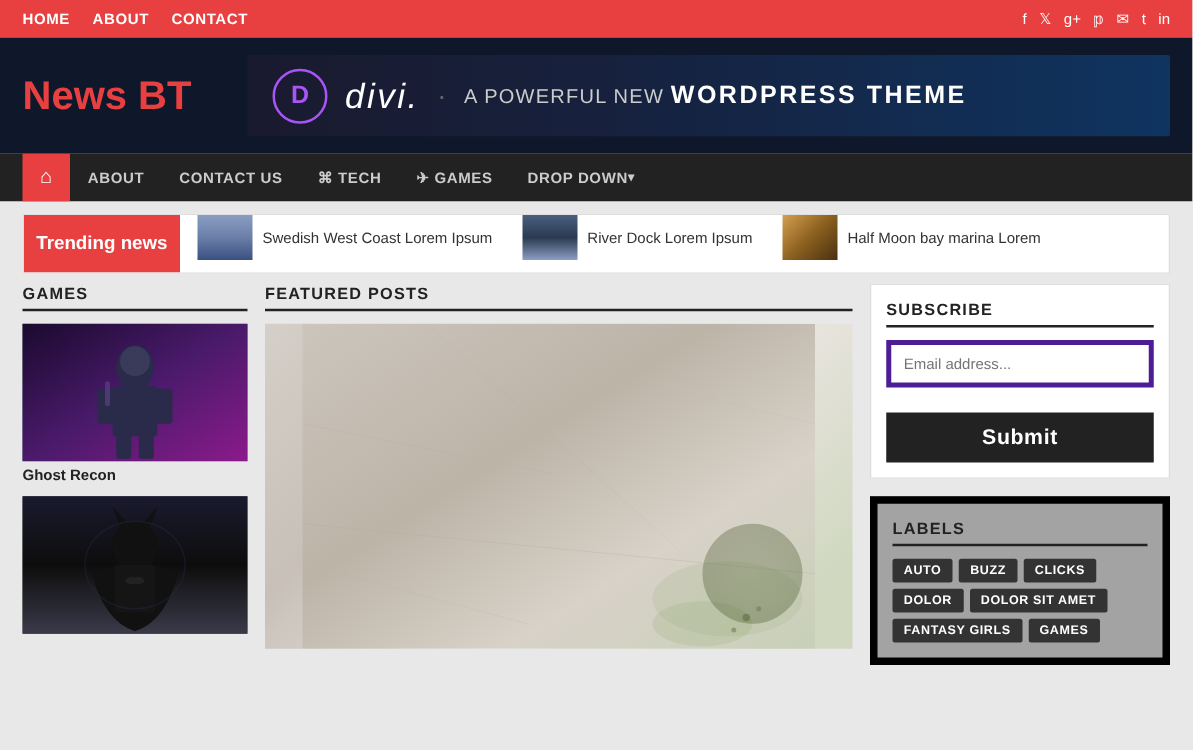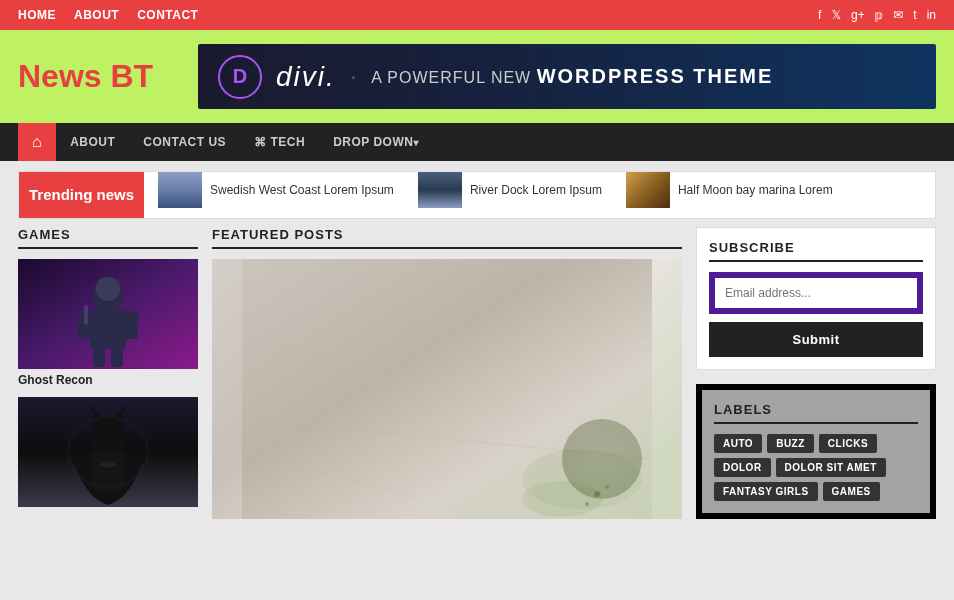--- a/index.html
+++ b/index.html
@@ -24,21 +24,21 @@
     }
     #top-nav .social-icons { display: flex; gap: 10px; align-items: center; }
     #top-nav .social-icons span {
       color: #fff;
       font-size: 12px;
       cursor: pointer;
     }
 
     
     #header {
-      background: #bef264;
+      background: #0f172a;
       display: flex;
       align-items: center;
       padding: 14px 18px;
       gap: 20px;
     }
     #site-title {
       color: #e84040;
       font-size: 32px;
       font-weight: bold;
       min-width: 160px;
@@ -209,33 +209,33 @@
     
     #col-right { width: 240px; flex-shrink: 0; }
     .subscribe-box {
       background: #fff;
       border: 1px solid #ddd;
       padding: 12px;
       margin-bottom: 14px;
     }
     .subscribe-input {
       width: 100%;
-      border: 6px solid #4c1d95;
+      border: 4px solid #4c1d95;
       padding: 8px 10px;
       font-size: 12px;
-      margin-bottom: 8px;
+      margin-bottom: 20px;
       outline: none;
     }
     .subscribe-btn {
       width: 100%;
       background: #222;
       color: #fff;
       border: none;
       padding: 10px;
-      font-size: 13px;
+      font-size: 17px;
       font-weight: bold;
       cursor: pointer;
       letter-spacing: 0.5px;
     }
     .labels-box { background: #a3a3a3; border: 6px solid #000000; padding: 12px; }
     .labels-grid { display: flex; flex-wrap: wrap; gap: 5px; margin-top: 8px; }
     .label-tag {
       background: #333;
       color: #fff;
       font-size: 10px;
@@ -297,20 +297,21 @@
       <span>A POWERFUL NEW </span><strong>WORDPRESS THEME</strong>
     </span>
   </div>
 </div>
 
 <div id="secondary-nav">
   <a class="snav-item snav-home">⌂</a>
   <a class="snav-item">ABOUT</a>
   <a class="snav-item">CONTACT US</a>
   <a class="snav-item">⌘ TECH</a>
+  <a class="snav-item">✈ GAMES</a>
   <a class="snav-item snav-dropdown">DROP DOWN</a>
 </div>
 
 <div id="trending-bar">
   <div class="trending-label">Trending news</div>
   <div class="trending-items">
     <div class="trending-item">
       <div class="thumb-swedish"></div>
       <span class="trending-text">Swedish West Coast Lorem Ipsum</span>
     </div>

